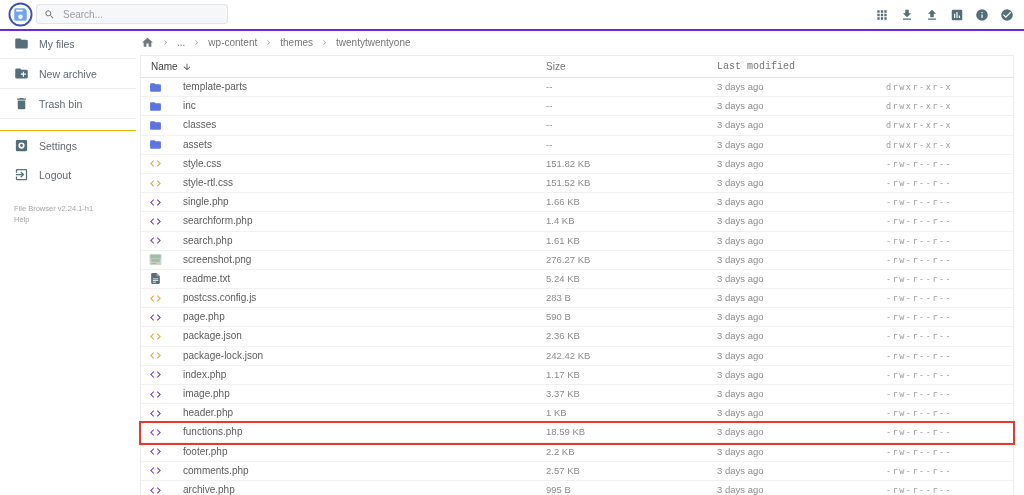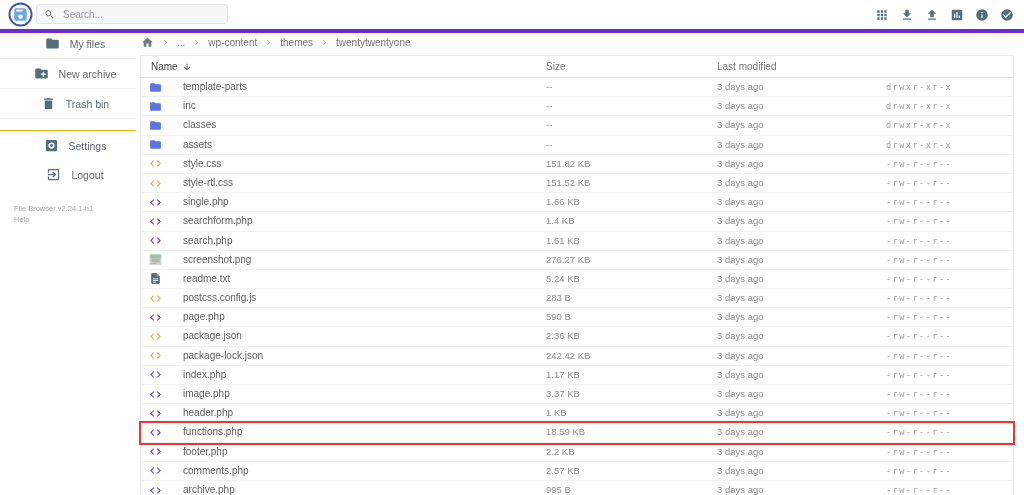--- a/index.html
+++ b/index.html
@@ -4,37 +4,37 @@
 <style>
   html,body{margin:0;padding:0;background:#fff;}
   body{width:1024px;height:495px;position:relative;overflow:hidden;
        font-family:"Liberation Sans",sans-serif;color:#5c5c5c;
        -webkit-font-smoothing:antialiased;}
   svg{display:block;}
   .ico{fill:#546e7a;}
 
   
   .app-header{position:absolute;top:0;left:0;width:1024px;height:29px;
-              background:#fff;border-bottom:4px solid #6d28d9;z-index:5;}
+              background:#fff;border-bottom:2px solid #6d28d9;z-index:5;}
   .logo{position:absolute;left:8px;top:2px;width:25px;height:25px;cursor:pointer;}
   .searchbox{position:absolute;left:36px;top:4px;width:192px;height:20px;
              background:#f6f7f8;border:1px solid #e2e3e5;border-radius:3px;
              display:flex;align-items:center;padding:0 7px;box-sizing:border-box;gap:6px;}
   .searchbox input{border:none;outline:none;background:transparent;flex:1;
                    font-size:10px;color:#555;font-family:"Liberation Sans",sans-serif;}
   .searchbox input::placeholder{color:#9aa0a6;}
   .header-actions{position:absolute;right:10px;top:0;height:29px;display:flex;
                   align-items:center;gap:11px;}
   .hbtn{width:14px;height:14px;cursor:pointer;}
   .hbtn svg{width:14px;height:14px;}
 
   
   .sidebar{position:absolute;left:0;top:29px;width:136px;bottom:0;background:#fff;}
   .side-item{height:29px;display:flex;align-items:center;gap:10px;padding-left:14px;
-             border-bottom:1px solid #ededed;cursor:pointer;justify-content:center;}
+             border-bottom:1px solid #ededed;cursor:pointer;}
   .side-item svg{width:15px;height:15px;}
   .side-label{font-size:10.5px;color:#616a70;}
   .usage{padding:13px 14px 0 14px;}
   .usage-title{font-size:10px;font-weight:bold;color:#455a64;margin-bottom:8px;}
   .bar{height:2px;background:#e4e6e9;border-radius:1px;margin-bottom:6px;position:relative;}
   .bar-fill{position:absolute;left:0;top:0;height:2px;background:var(--progress,#4667d2);border-radius:1px;}
   .usage-value{font-size:9px;color:#9aa0a6;margin-bottom:13px;}
   .side-bottom{border-top:1px solid #eab308;margin-top:11px;}
   .side-bottom .side-item{border-bottom:none;}
   .side-footer{padding:14px 0 0 14px;font-size:7.5px;color:#a6a6a6;line-height:1.5;}
@@ -48,21 +48,21 @@
   .home-btn svg{width:13px;height:13px;fill:#6f7880;}
 
   
   .card{position:absolute;left:140px;top:55px;width:872px;background:#fff;
         border:1px solid #ececec;}
   .thead{position:relative;height:21px;border-bottom:1px solid #e2e2e2;}
   .th{position:absolute;top:0;line-height:21px;font-size:10px;color:#757575;cursor:pointer;}
   .th-name{left:10px;color:#3d3d3d;display:flex;align-items:center;gap:4px;text-align:right;}
   .th-name svg{width:10px;height:10px;fill:#4a4a4a;}
   .th-size{left:405px;}
-  .th-mod{left:576px;}
+  .th-mod{left:576px;font-family:Liberation Mono, monospace;}
   .row{position:relative;height:18.2px;border-bottom:1px solid #f1f1f1;cursor:pointer;}
   .cell{position:absolute;top:0;line-height:18.2px;white-space:nowrap;}
   .cell-icon{left:8px;top:2.6px;width:13px;height:13px;}
   .cell-icon svg{width:13px;height:13px;}
   .c-name{left:28px;font-size:10px;color:#5c5c5c;margin-left:14px;}
   .c-size{left:405px;font-size:9.5px;color:#8d8d8d;}
   .c-mod{left:576px;font-size:9.5px;color:#8d8d8d;}
   .c-perms{left:745px;font-size:8.5px;color:#9e9e9e;
            font-family:"DejaVu Sans Mono",monospace;letter-spacing:1.5px;}
   .row.highlighted{box-shadow:0 0 0 2px var(--highlight,#e8382f);z-index:3;}

